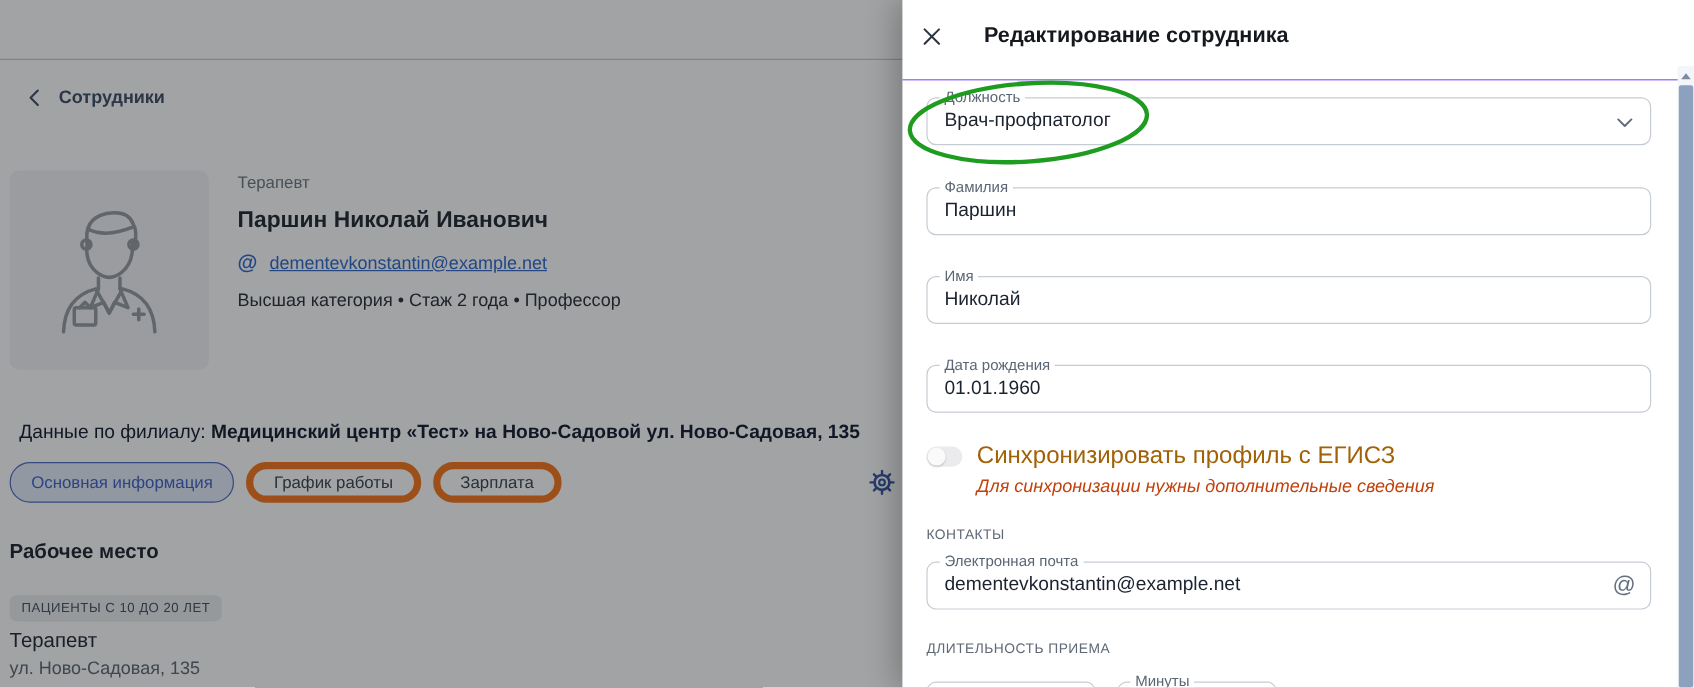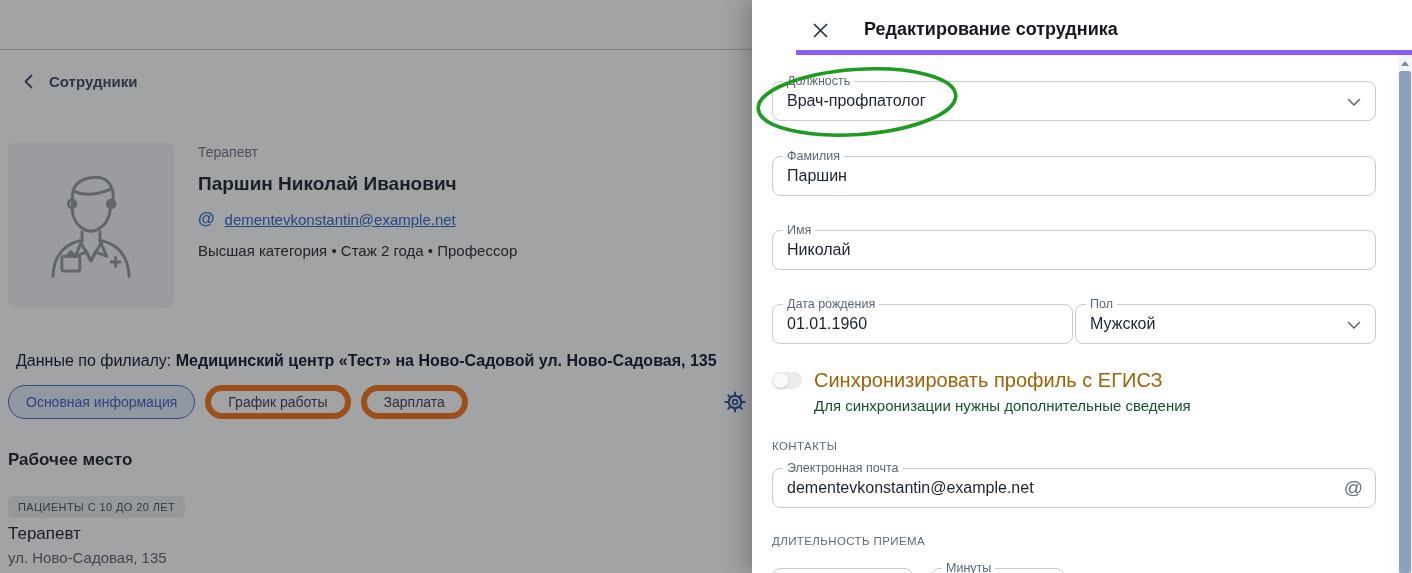--- a/index.html
+++ b/index.html
@@ -40,22 +40,22 @@
   .wp-badge { position:absolute; left:8px; top:496px; background:#eceef0; color:#454d59;
     font-size:11px; letter-spacing:.4px; padding:5px 10px; border-radius:6px; }
   .wp-role { position:absolute; left:8px; top:524px; font-size:17px; color:#21262e; }
   .wp-address { position:absolute; left:8px; top:549px; font-size:15px; color:#5c6470; }
 
   .dim-overlay { position:absolute; inset:0; background:rgba(20,24,31,0.40); z-index:5; }
 
   
   .drawer { position:absolute; left:752px; top:0; width:660px; height:573px; background:#fff;
     z-index:10; box-shadow:-6px 0 24px rgba(0,0,0,0.25); }
-  .drawer-header { position:relative; height:55px; border-bottom:5px solid #8b5cf6;
-    display:flex; align-items:center;margin-left:44px; }
+  .drawer-header { position:relative; height:67px; border-bottom:1px solid #8b5cf6;
+    display:flex; align-items:center; }
   .close-btn { position:absolute; left:14px; top:20px; width:20px; height:20px; cursor:pointer;
     display:flex; align-items:center; justify-content:center; }
   .drawer-title { position:absolute; left:68px; top:19px; font-size:18px; font-weight:700; color:#15181d; }
 
   .drawer-body { position:absolute; top:55px; left:0; right:0; bottom:0; padding:0 36px 0 20px; overflow:hidden; }
 
   .field { position:relative; height:40px; border:1px solid #c6ccd4; border-radius:8px; background:#fff; }
   .field .flabel { position:absolute; top:-8px; left:10px; background:#fff; padding:0 4px;
     font-size:12.5px; color:#5b6675; white-space:nowrap; }
   .field .fvalue { line-height:38px; padding:0 14px; font-size:16px; color:#1c2330; white-space:nowrap;
@@ -69,21 +69,21 @@
   .f-lastname { margin-top:35px; }
   .r-name { margin-top:34px; }
   .r-birth { margin-top:34px; }
 
   .toggle-row { margin-top:25px; display:flex; gap:12px; }
   .switch { width:30px; height:17px; border-radius:9px; background:#ebebed; position:relative;
     flex:0 0 auto; margin-top:3px; cursor:pointer; }
   .switch .knob { position:absolute; left:1px; top:1px; width:15px; height:15px; border-radius:50%;
     background:#fafafa; box-shadow:0 1px 2px rgba(0,0,0,0.18); }
   .toggle-texts .t-label { font-size:20px; color:#a16207; margin-bottom:5px; }
-  .toggle-texts .t-hint { font-size:15px; color:#14532d; }
+  .toggle-texts .t-hint { font-size:15px; color:#c2410c;font-style:italic; }
 
   .section-label { font-size:11.5px; letter-spacing:.4px; color:#5f6976; }
   .s-contacts { margin-top:26px; }
   .s-duration { margin-top:27px; }
   .f-email { margin-top:16px; }
 
   .duration-row { margin-top:21px; display:flex; gap:18px; }
   .duration-row .f-hours { width:141px; height:40px; }
   .duration-row .f-minutes { width:133px; height:40px; }
 
@@ -206,27 +206,20 @@
           <span class="flabel">Имя</span>
           <div class="fvalue">Николай</div>
         </div>
       </div>
 
       <div class="row2 r-birth">
         <div class="field">
           <span class="flabel">Дата рождения</span>
           <div class="fvalue">01.01.1960</div>
         </div>
-        <div class="field">
-          <span class="flabel">Пол</span>
-          <div class="fvalue">Мужской</div>
-          <svg class="chev" width="14" height="9" viewBox="0 0 14 9">
-            <polyline points="1.5,1.5 7,7 12.5,1.5" fill="none" stroke="#606b79" stroke-width="1.6" stroke-linecap="round" stroke-linejoin="round"></polyline>
-          </svg>
-        </div>
       </div>
 
       <div class="toggle-row">
         <div class="switch">
           <div class="knob"></div>
         </div>
         <div class="toggle-texts">
           <div class="t-label">Синхронизировать профиль с ЕГИСЗ</div>
           <div class="t-hint">Для синхронизации нужны дополнительные сведения</div>
         </div>

